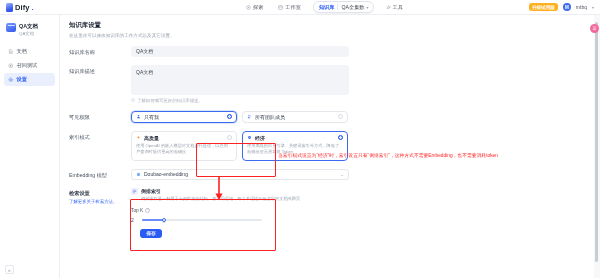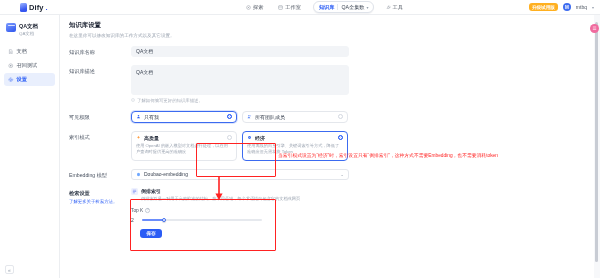--- a/index.html
+++ b/index.html
@@ -10,21 +10,21 @@
     overflow: hidden;
   }
   #app { position: relative; width: 600px; height: 278px; background: #f7f8fa; }
 
   
   .header {
     position: absolute; top: 0; left: 0; width: 600px; height: 15px;
     background: #ffffff; border-bottom: 1px solid #eceef1;
     display: flex; align-items: center;
   }
-  .brand { display: flex; align-items: center; gap: 2px; padding-left: 20px; width: 120px; }
+  .brand { display: flex; align-items: center; gap: 2px; padding-left: 6px; width: 120px; }
   .brand-mark {
     width: 7px; height: 9px; border-radius: 1.5px;
     background: linear-gradient(160deg,#9db5ff 0%,#3656f0 70%);
   }
   .brand-name { font-size: 7.5px; font-weight: 700; color: #18202e; letter-spacing: .1px; }
   .brand-dot { font-size: 7.5px; font-weight: 700; color: #3656f0; }
 
   .header-nav { display: flex; align-items: center; gap: 9px; margin: 0 auto; }
   .nav-item {
     display: flex; align-items: center; gap: 2px;

